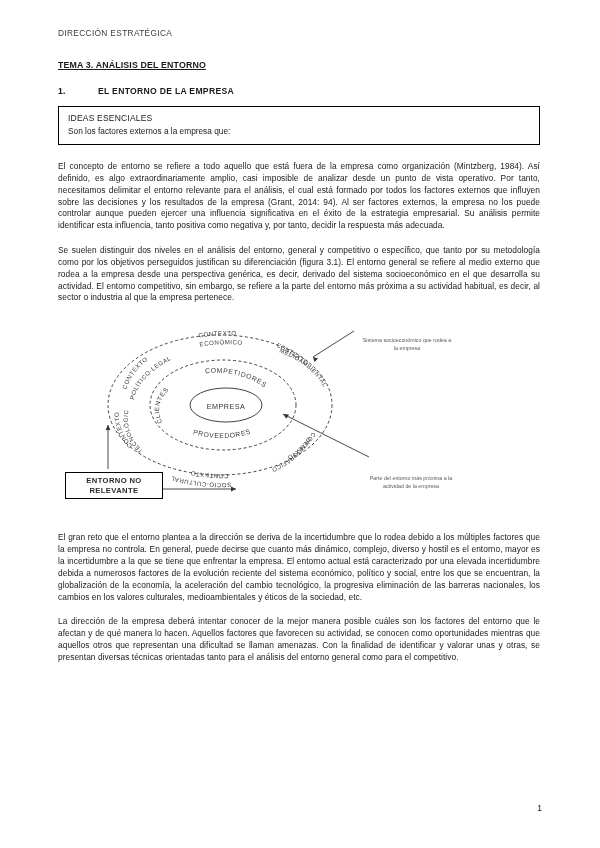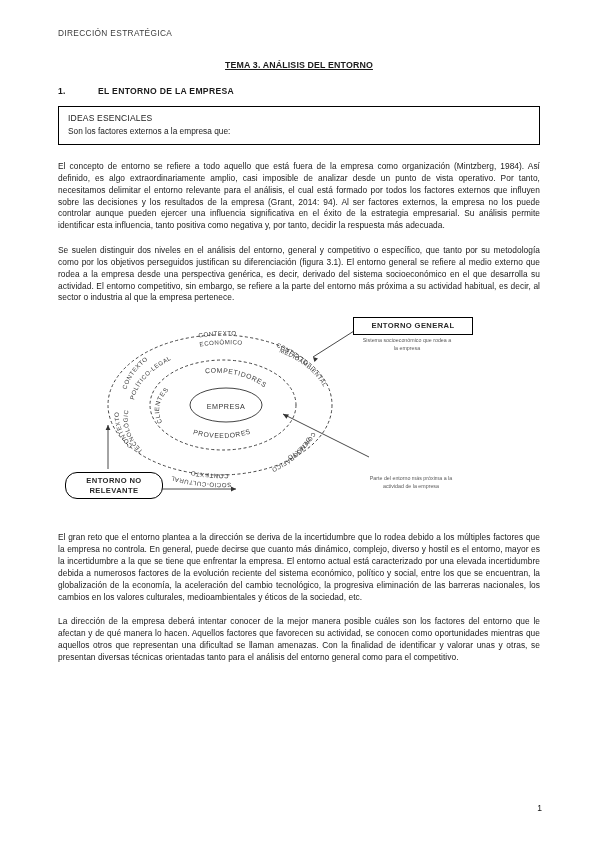--- a/index.html
+++ b/index.html
@@ -18,21 +18,21 @@
     padding:28px 60px 20px 58px;
   }
   .doc-header{
     text-align:left;
     font-size:8.3px;
     letter-spacing:.35px;
     color:#3a3a3a;
     margin:0 -2px 22px 0;
   }
   .doc-title{
-    text-align:center;
+    text-align:left;
     font-size:8.8px;
     font-weight:bold;
     text-decoration:underline;
     letter-spacing:.15px;
     margin:0 0 16px 0;
   }
   .section-heading{
     font-size:8.6px;
     font-weight:bold;
     letter-spacing:.3px;
@@ -102,21 +102,21 @@
     text-align:center;
     font-size:5.3px;
     line-height:1.5;
     color:#5a5a5a;
     width:92px;
   }
   #callout-general{left:295px;top:0px;width:108px;}
   #note-general{left:303px;top:20px;}
   #callout-competitivo{left:310px;top:124px;width:86px;}
   #note-competitivo{left:311px;top:158px;width:84px;}
-  #callout-norelevante{left:7px;top:155px;width:86px;border-radius:12px;}
+  #callout-norelevante{left:7px;top:155px;width:86px;}
   .page-number{
     position:absolute;
     right:58px;bottom:35px;
     font-size:8.5px;
     color:#111;
   }
 </style>
 </head>
 <body>
 
@@ -217,21 +217,20 @@
       <path d="M 255,40 l 1.5,5 l 3.5,-3.6 z" fill="#333"></path>
       <path d="M 311,140 L 225,97" stroke="#333" stroke-width="0.9" fill="none" stroke-dasharray="0"></path>
       <path d="M 225,97 l 6,0.6 l -2.6,4.2 z" fill="#333"></path>
 
       <path d="M 50,152 L 50,108" stroke="#333" stroke-width="0.9" fill="none"></path>
       <path d="M 50,108 l -2.4,5 l 4.8,0 z" fill="#333"></path>
       <path d="M 93,172 L 178,172" stroke="#333" stroke-width="0.9" fill="none"></path>
       <path d="M 178,172 l -5,-2.4 l 0,4.8 z" fill="#333"></path>
     </svg>
 
-    <div class="callout" id="callout-general">ENTORNO GENERAL</div>
     <div class="sub-note" id="note-general">Sistema socioeconómico que rodea a la empresa</div>
 
     <div class="sub-note" id="note-competitivo">Parte del entorno más próxima a la actividad de la empresa</div>
 
     <div class="callout" id="callout-norelevante">ENTORNO NO RELEVANTE</div>
   </div>
 
   <p class="body-text">El gran reto que el entorno plantea a la dirección se deriva de la incertidumbre que lo rodea debido a los múltiples factores que la empresa no controla. En general, puede decirse que cuanto más dinámico, complejo, diverso y hostil es el entorno, mayor es la incertidumbre a la que se tiene que enfrentar la empresa. El entorno actual está caracterizado por una elevada incertidumbre debida a numerosos factores de la evolución reciente del sistema económico, político y social, entre los que se encuentran, la globalización de la economía, la aceleración del cambio tecnológico, la progresiva eliminación de las barreras nacionales, los cambios en los valores culturales, medioambientales y éticos de la sociedad, etc.</p>
   <p class="body-text">La dirección de la empresa deberá intentar conocer de la mejor manera posible cuáles son los factores del entorno que le afectan y de qué manera lo hacen. Aquellos factores que favorecen su actividad, se conocen como oportunidades mientras que aquellos otros que representan una dificultad se llaman amenazas. Con la finalidad de identificar y valorar unas y otras, se presentan diversas técnicas orientadas tanto para el análisis del entorno general como para el competitivo.</p>
 

